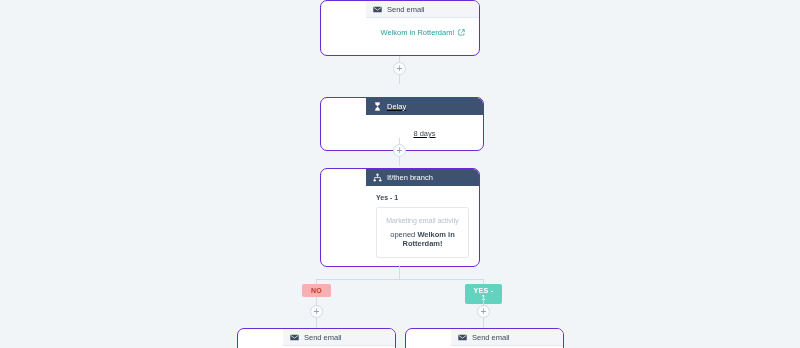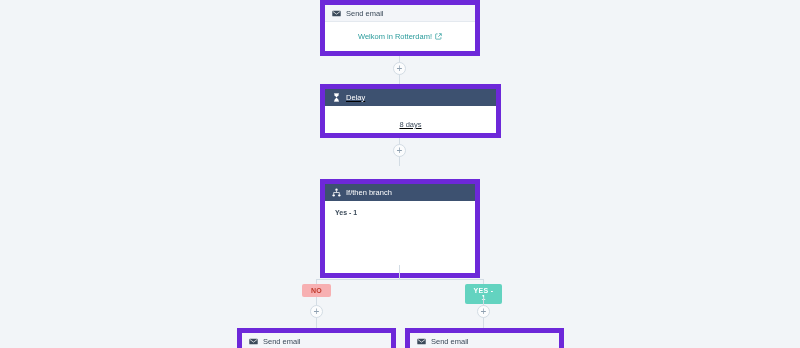--- a/index.html
+++ b/index.html
@@ -43,24 +43,25 @@
     text-align: center;
     font-family: "Liberation Sans", sans-serif;
     cursor: pointer;
     box-sizing: border-box;
   }
 
   
   .node {
     position: absolute;
     background: #ffffff;
-    border: 5px solid #6d28d9;
-    border-radius: 0;
+    border: 1px solid #6d28d9;
+    border-radius: 7px;
     box-sizing: border-box;
     overflow: hidden;
+    padding-left: 45px;
   }
   .node-header {
     display: flex;
     align-items: center;
     gap: 5px;
     height: 17px;
     padding: 0 7px;
     font-size: 7.5px;
     box-sizing: border-box;
   }
@@ -167,50 +168,54 @@
             <path d="M14.2 1.8 L7.4 8.6" fill="none" stroke="#2b9c9c" stroke-width="1.6"></path>
           </svg>
         </span>
       </a>
     </div>
   </div>
 
   <div class="vline" style="left:399px; top:56px; height:28px;"></div>
   <div class="plusbtn" style="left:393px; top:62px;">+</div>
 
-  <div class="node" style="left:320px; top:84px; width:181px; height:54px;text-decoration:underline;">
+  <div class="node" style="left:320px; top:97px; width:164px; height:54px;text-decoration:underline;">
     <div class="node-header dark">
       <span class="hicon">
         <svg width="9" height="9" viewBox="0 0 16 16">
           <path d="M3.5 1.5 H12.5 M3.5 14.5 H12.5" stroke="#ffffff" stroke-width="1.5" fill="none"></path>
           <path d="M4.5 1.5 L4.5 4 L8 8 L11.5 4 L11.5 1.5 Z" fill="#ffffff"></path>
           <path d="M4.5 14.5 L4.5 12 L8 8 L11.5 12 L11.5 14.5 Z" fill="#ffffff"></path>
         </svg>
       </span>
       <span>Delay</span>
     </div>
     <div class="node-body" style="padding-top:14px;">8 days</div>
   </div>
 
   <div class="vline" style="left:399px; top:138px; height:28px;"></div>
   <div class="plusbtn" style="left:393px; top:144px;">+</div>
 
-  <div class="node" style="left:320px; top:179px; width:160px; height:99px;">
+  <div class="node" style="left:320px; top:168px; width:160px; height:99px;">
     <div class="node-header dark">
       <span class="hicon">
         <svg width="9" height="9" viewBox="0 0 16 16">
           <circle cx="8" cy="3" r="2.1" fill="#ffffff"></circle>
           <circle cx="3" cy="13" r="2.1" fill="#ffffff"></circle>
           <circle cx="13" cy="13" r="2.1" fill="#ffffff"></circle>
           <path d="M8 5 L8 8 M3 11 L3 8 L13 8 L13 11" fill="none" stroke="#ffffff" stroke-width="1.3"></path>
         </svg>
       </span>
       <span>If/then branch</span>
     </div>
     <div class="branch-label">Yes - 1</div>
+    <div class="cond-box">
+      <div class="cond-title">Marketing email activity</div>
+      <div class="cond-text"><span>opened </span><b>Welkom in Rotterdam!</b></div>
+    </div>
   </div>
 
   <div class="vline" style="left:399px; top:265px; height:14px;"></div>
   <div class="hline" style="left:316px; top:279px; width:168px;"></div>
   <div class="vline" style="left:316px; top:279px; height:5px;"></div>
   <div class="vline" style="left:483px; top:279px; height:5px;"></div>
 
   <div class="badge no" style="left:302px; top:284px; width:29px;">NO</div>
   <div class="badge yes" style="left:465px; top:284px; width:37px;">YES - 1</div>
 

